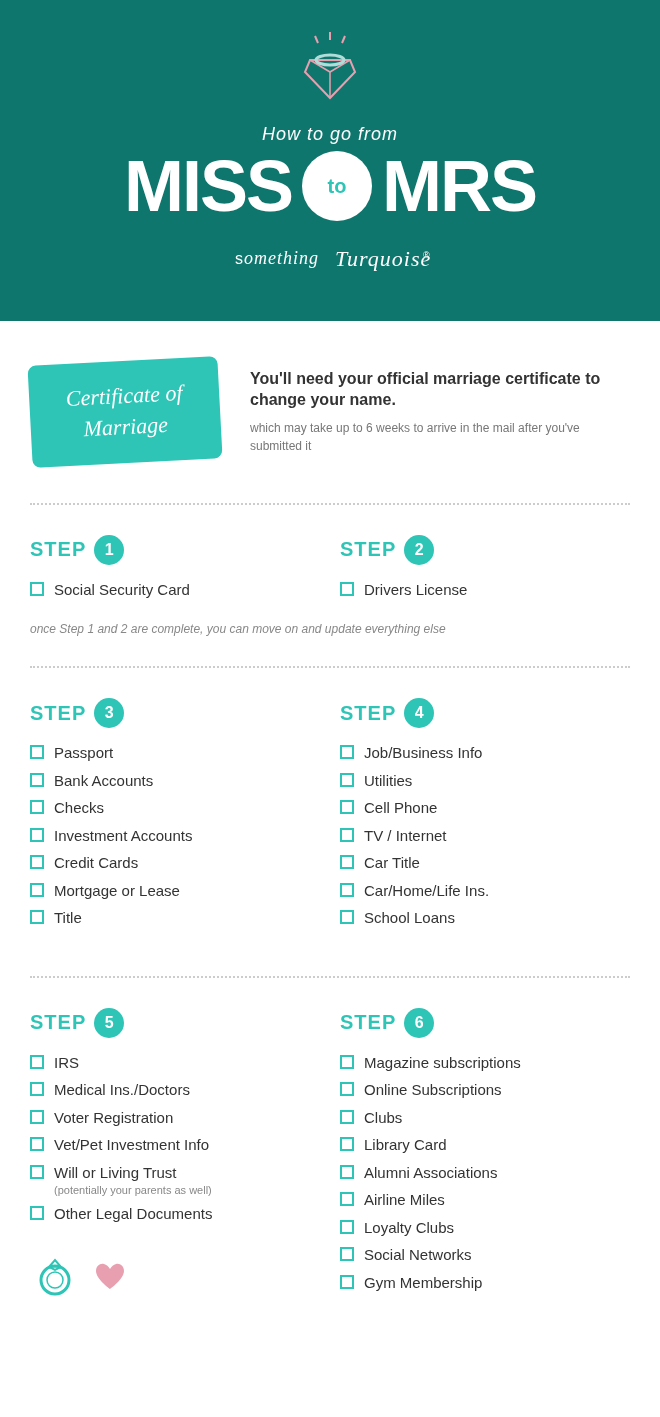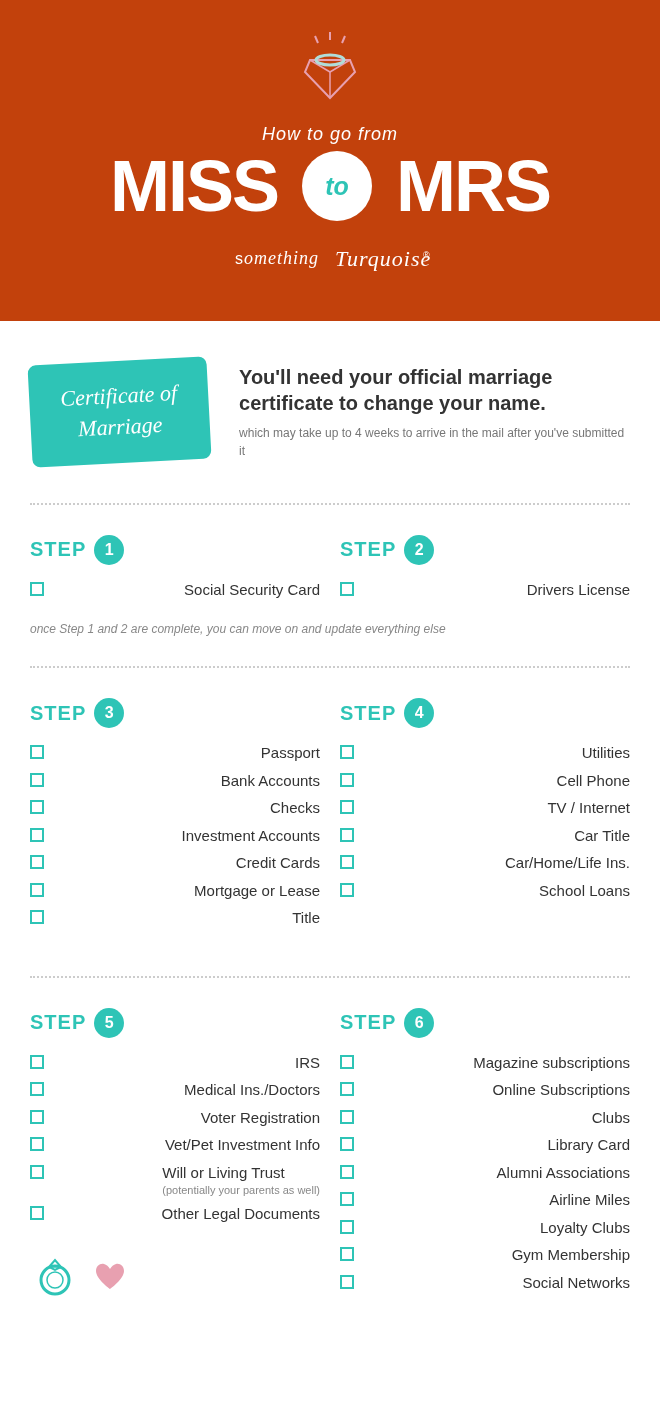--- a/index.html
+++ b/index.html
@@ -5,58 +5,57 @@
     * { margin: 0; padding: 0; box-sizing: border-box; }
     body {
       width: 660px;
       font-family: Arial, sans-serif;
       background: #ffffff;
       color: #333;
     }
 
     
     .header {
-      background: #c2410c;
+      background: #0f766e;
       width: 100%;
       padding: 30px 20px 40px;
       text-align: center;
       position: relative;
     }
     .header-how-to {
       color: #ffffff;
       font-size: 18px;
       font-style: italic;
       margin-bottom: 4px;
       letter-spacing: 1px;
     }
     .header-title {
       display: flex;
       align-items: center;
       justify-content: center;
-      gap: 24px;
+      gap: 10px;
       margin-top: 5px;
     }
     .header-miss, .header-mrs {
       color: #ffffff;
       font-size: 72px;
       font-weight: 900;
       line-height: 1;
       letter-spacing: -2px;
     }
     .header-to {
       color: #2ec4b6;
       background: #ffffff;
       border-radius: 50%;
       width: 70px;
       height: 70px;
       display: flex;
       align-items: center;
       justify-content: center;
-      font-size: 25px;
-      font-style: italic;
+      font-size: 20px;
       font-weight: bold;
       flex-shrink: 0;
     }
 
     
     .diamond-icon {
       margin-bottom: 10px;
     }
 
     .brand-name {
@@ -84,21 +83,21 @@
       position: relative;
     }
     .cert-card-text {
       color: #ffffff;
       font-family: Georgia, 'Times New Roman', serif;
       font-style: italic;
       font-size: 22px;
       line-height: 1.4;
     }
     .cert-info h2 {
-      font-size: 20px;
+      font-size: 16px;
       font-weight: bold;
       color: #333;
       line-height: 1.3;
       margin-bottom: 8px;
     }
     .cert-info p {
       font-size: 12px;
       color: #777;
       line-height: 1.5;
     }
@@ -136,21 +135,20 @@
       justify-content: center;
       font-size: 16px;
       font-weight: bold;
       flex-shrink: 0;
     }
     .check-item {
       display: flex;
       align-items: flex-start;
       gap: 10px;
       margin-bottom: 8px;
-      justify-content: space-between;
     }
     .checkbox {
       width: 14px;
       height: 14px;
       border: 2px solid #2ec4b6;
       flex-shrink: 0;
       margin-top: 2px;
     }
     .check-item-text {
       font-size: 15px;
@@ -225,21 +223,21 @@
     </svg>
   </div>
 </div>
 
 <div class="certificate-section">
   <div class="cert-card">
     <div class="cert-card-text">Certificate of Marriage</div>
   </div>
   <div class="cert-info">
     <h2>You'll need your official marriage certificate to change your name.</h2>
-    <p>which may take up to 4 weeks to arrive in the mail after you've submitted it</p>
+    <p>which may take up to 6 weeks to arrive in the mail after you've submitted it</p>
   </div>
 </div>
 
 <hr class="dotted-divider">
 
 <div class="steps-wrapper">
   <div class="steps-pair">
 
     <div class="step-col">
       <div class="step-header">
@@ -303,20 +301,24 @@
       <div class="check-item">
         <div class="checkbox"></div>
         <span class="check-item-text">Title</span>
       </div>
     </div>
 
     <div class="step-col">
       <div class="step-header">
         <span class="step-label">STEP</span>
         <span class="step-number">4</span>
+      </div>
+      <div class="check-item">
+        <div class="checkbox"></div>
+        <span class="check-item-text">Job/Business Info</span>
       </div>
       <div class="check-item">
         <div class="checkbox"></div>
         <span class="check-item-text">Utilities</span>
       </div>
       <div class="check-item">
         <div class="checkbox"></div>
         <span class="check-item-text">Cell Phone</span>
       </div>
       <div class="check-item">
@@ -421,21 +423,21 @@
       <div class="check-item">
         <div class="checkbox"></div>
         <span class="check-item-text">Airline Miles</span>
       </div>
       <div class="check-item">
         <div class="checkbox"></div>
         <span class="check-item-text">Loyalty Clubs</span>
       </div>
       <div class="check-item">
         <div class="checkbox"></div>
+        <span class="check-item-text">Social Networks</span>
+      </div>
+      <div class="check-item">
+        <div class="checkbox"></div>
         <span class="check-item-text">Gym Membership</span>
       </div>
-      <div class="check-item">
-        <div class="checkbox"></div>
-        <span class="check-item-text">Social Networks</span>
-      </div>
     </div>
   </div>
 </div>
 
 </body></html>

